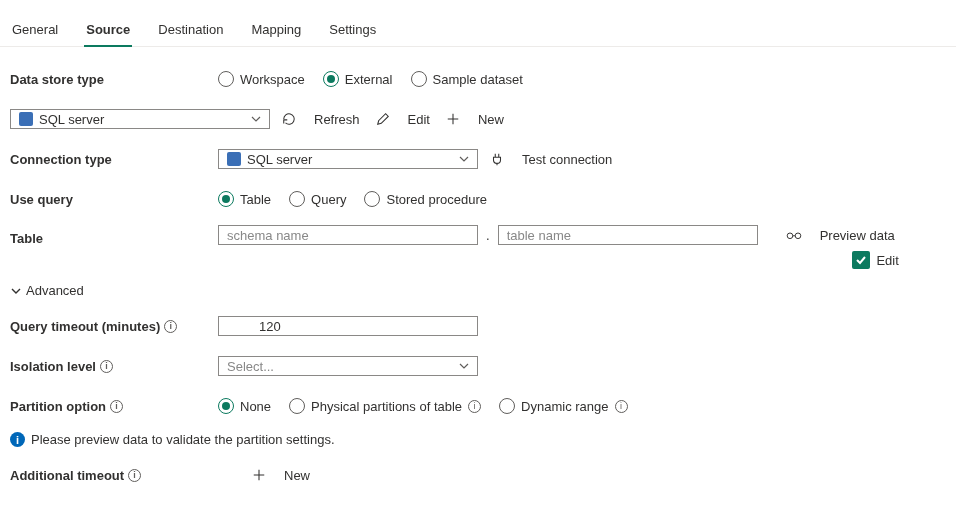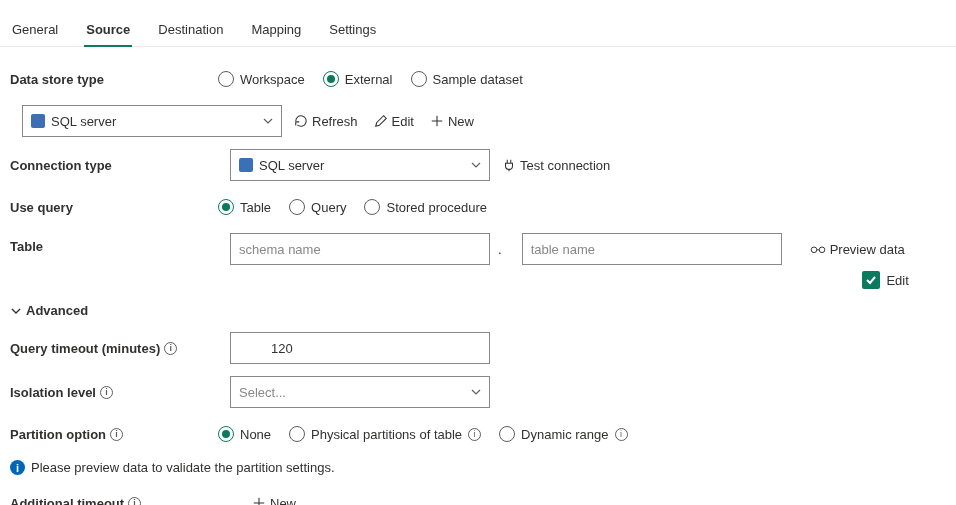--- a/index.html
+++ b/index.html
@@ -57,50 +57,49 @@
     width: 16px; height: 16px; border-radius: 50%;
     border: 1px solid #605e5c; display:inline-flex;
     align-items:center; justify-content:center;
   }
   .radio.selected .radio-ring { border-color: #0c7a5f; }
   .radio-dot {
     width: 8px; height: 8px; border-radius:50%; background:#0c7a5f; display:none;
   }
   .radio.selected .radio-dot { display:block; }
   .select, .input {
-    height: 32px;
+    height: 20px;
     border: 1px solid #8a8886;
     background: #fff;
     padding: 0 8px;
     font-size: 13px;
     font-family: inherit;
     color: #323130;
     display: flex;
     align-items: center;
     justify-content: space-between;
     gap: 6px;
-    margin-left: 12px;
   }
   .select { width: 260px; cursor:pointer; }
   .select .caret { margin-left:auto; }
   .input { width: 260px; }
   .input-short { width: 260px; padding-left: 40px; }
   .placeholder { color: #888; }
   .action-btn {
-    display: inline-flex; align-items:center; gap:4px;
+    display: inline-flex; align-items:center; gap:18px;
     cursor:pointer; padding: 2px 4px;
   }
   .checkbox-wrap { display:flex; align-items:center; gap:6px; margin-top:6px; margin-left:0; }
   .checkbox {
     width:18px; height:18px; background:#0c7a5f; display:inline-flex;
     align-items:center; justify-content:center; border-radius:2px;
     cursor:pointer;
   }
   .chev { cursor:pointer; }
-  .section-title { font-weight:700; display:flex; align-items:center; gap:4px; margin: 14px 0 14px 0; }
+  .section-title { font-weight:400; display:flex; align-items:center; gap:4px; margin: 14px 0 14px 0; }
   .info-line { display:flex; align-items:center; gap:6px; margin: 10px 0 14px 0; }
   .info-icon-circle {
     width:15px; height:15px; border-radius:50%; background:#0067b8;
     color:#fff; display:inline-flex; align-items:center; justify-content:center;
     font-size:11px; font-weight:700;
   }
   .help-icon {
     width:13px; height:13px; border:1px solid #605e5c; border-radius:50%;
     display:inline-flex; align-items:center; justify-content:center;
     font-size:9px; color:#605e5c; cursor:default;

